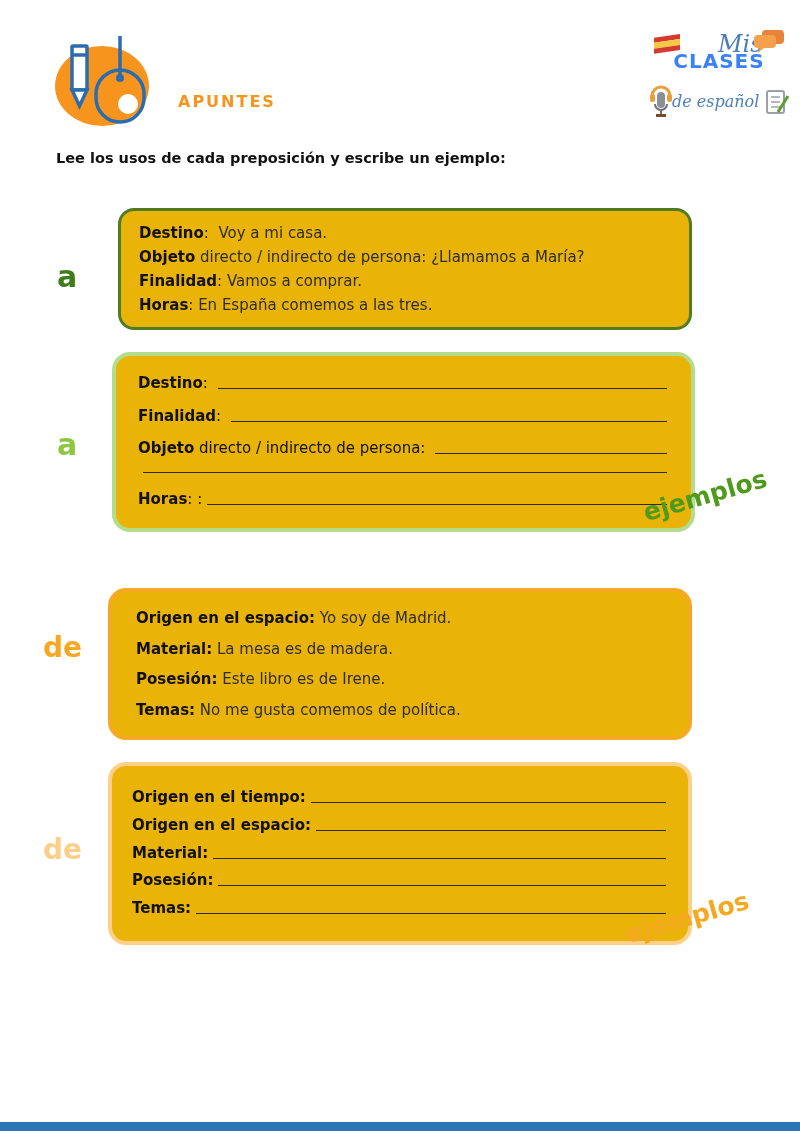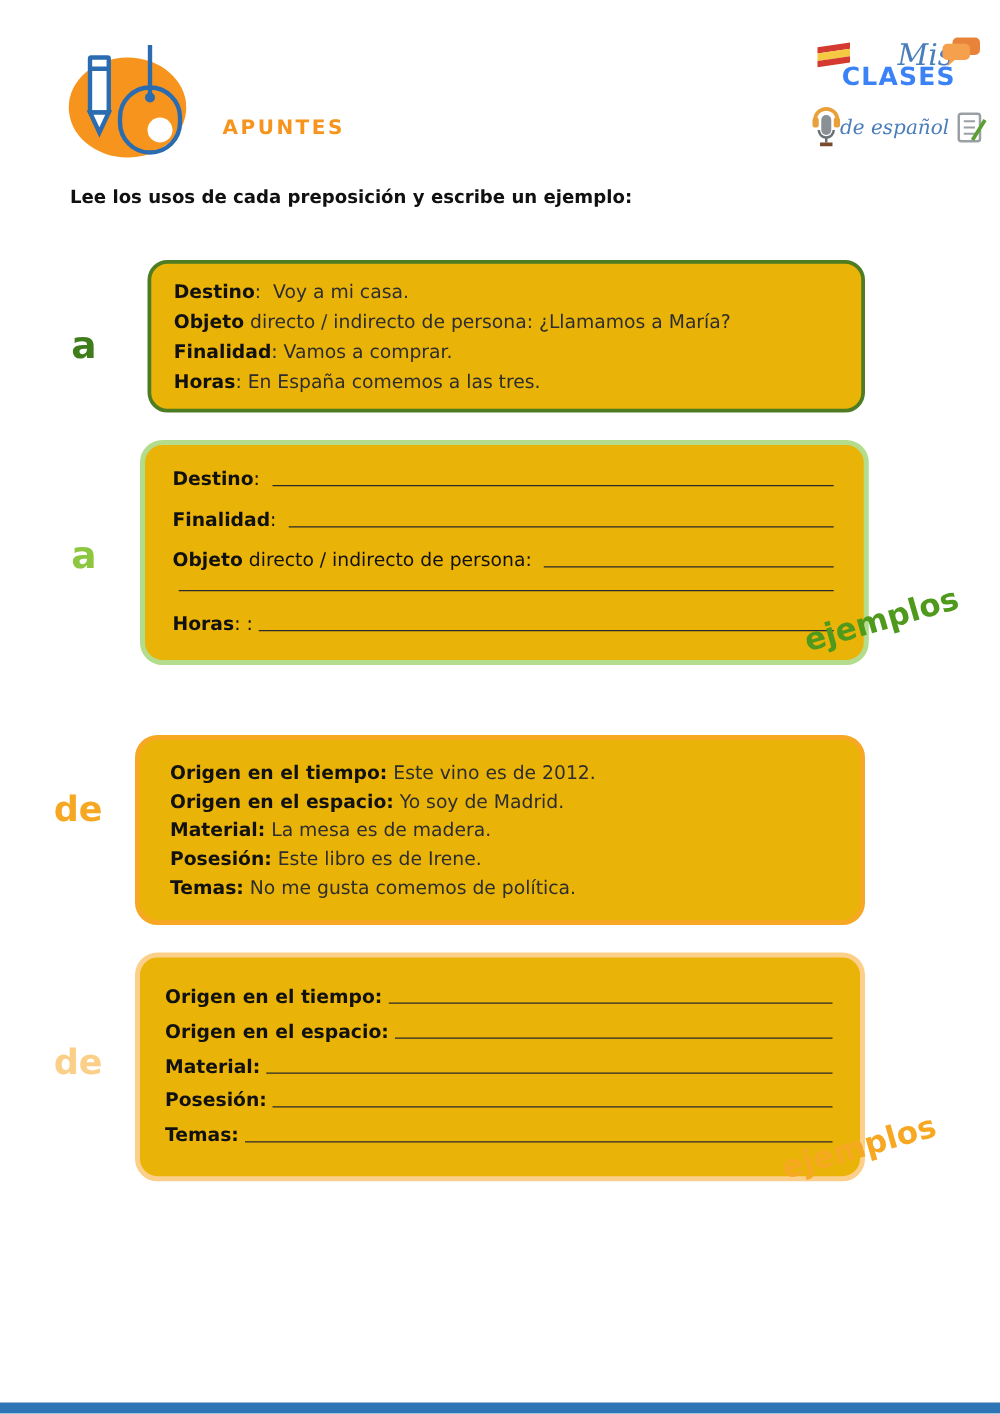--- a/index.html
+++ b/index.html
@@ -172,21 +172,20 @@
     <div class="frow">
         <span class="term">Horas</span>
         <span class="mid">: :</span>
         <span class="fill"></span>
       </div>
   </div>
 
   <div class="ejemplos ej-green">ejemplos</div>
 
   <div class="box box-de-ex">
-    <div class="erow"><span class="term">Origen en el tiempo:</span><span> Este vino es de 2012.</span></div>
     <div class="erow"><span class="term">Origen en el espacio:</span><span> Yo soy de Madrid.</span></div>
     <div class="erow"><span class="term">Material:</span><span> La mesa es de madera.</span></div>
     <div class="erow"><span class="term">Posesión:</span><span> Este libro es de Irene.</span></div>
     <div class="erow"><span class="term">Temas:</span><span> No me gusta comemos de política.</span></div>
   </div>
 
   <div class="box box-de-pr">
     <div class="frow">
         <span class="term">Origen en el tiempo:</span>
         <span class="fill"></span>

